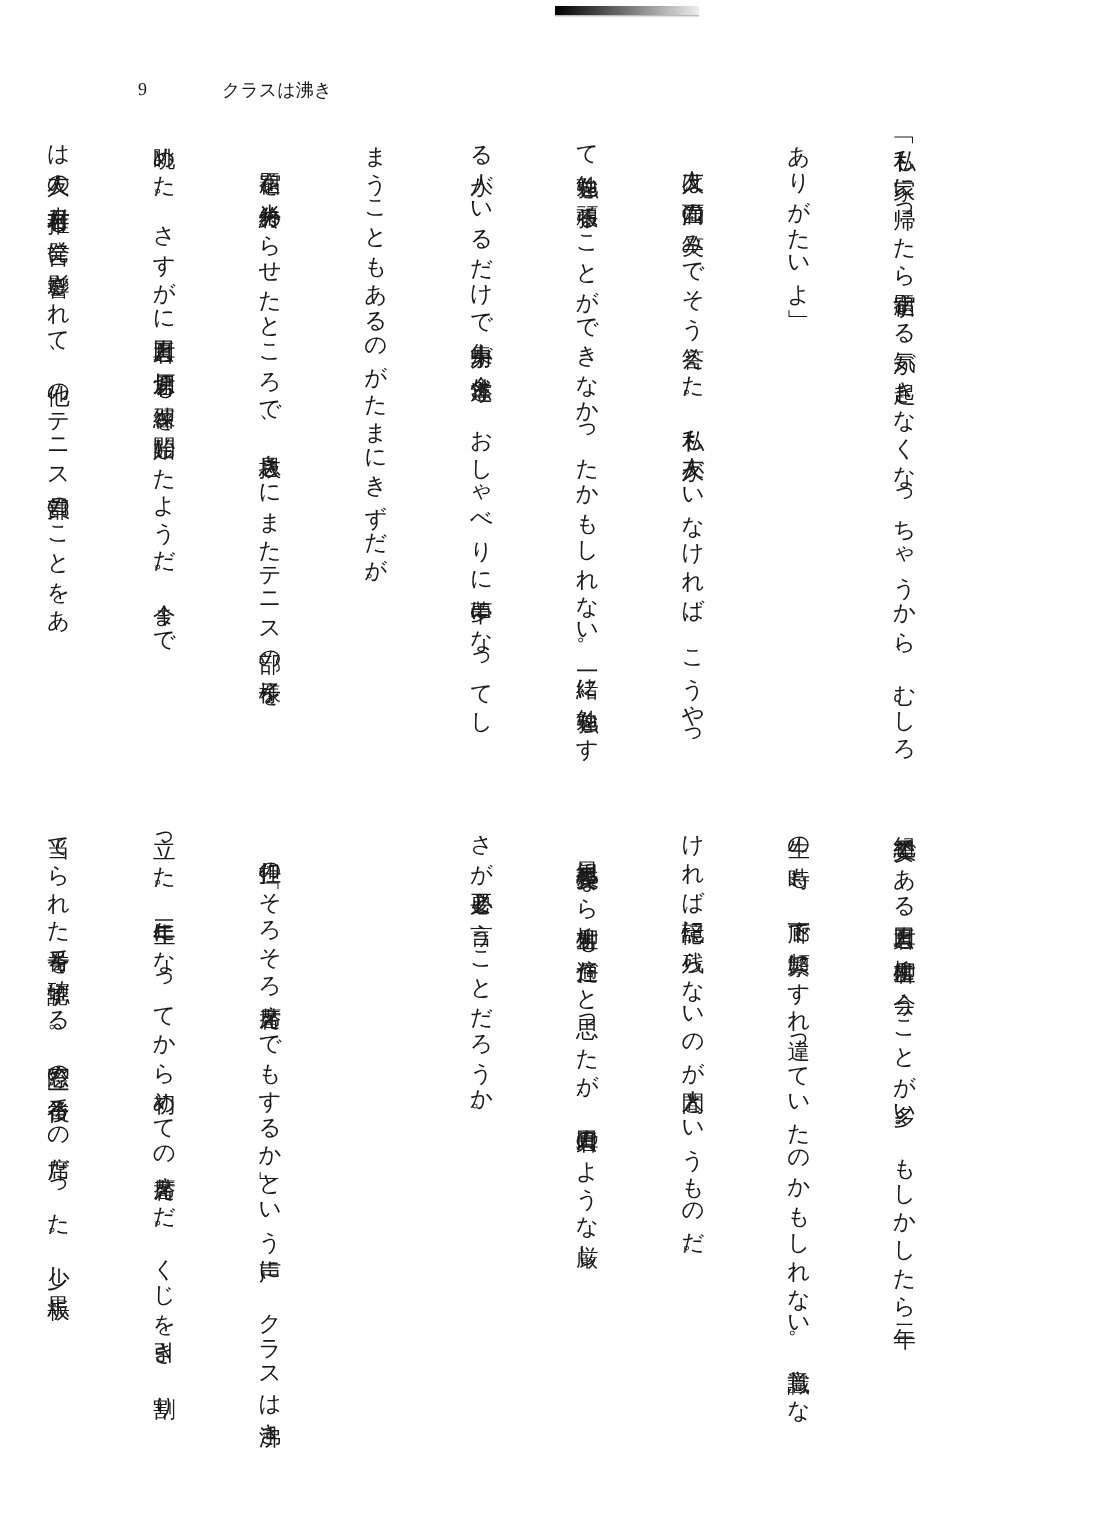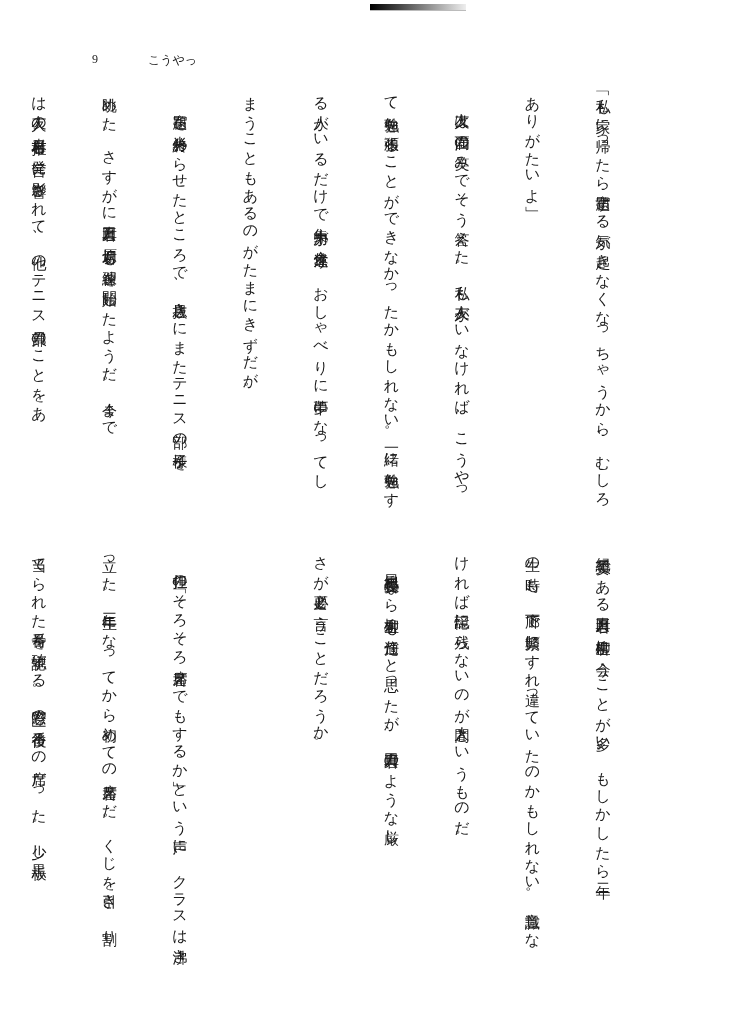--- a/index.html
+++ b/index.html
@@ -16,21 +16,21 @@
     .block-bottom { right: 76px; top: 546px; height: 420px; }
     .col { display: block; }
   </style>
 </head>
 <body>
 
 <div class="gray-bar"></div>
 <div class="gray-bar-line"></div>
 
 <div class="page-num">9</div>
-<div class="running-head">こうやっ</div>
+<div class="running-head">クラスは沸き</div>
 
 <div class="block block-top">
   <span class="col">「私も家に帰ったら宿題する気が起きなくなっちゃうから、むしろ</span>
   <span class="col">ありがたいよ」</span>
   <span class="col">　友人は満面の笑みでそう答えた。私も友人がいなければ、こうやっ</span>
   <span class="col">て勉強を頑張ることができなかったかもしれない。一緒に勉強をす</span>
   <span class="col">る人がいるだけで集中力が全然違う。おしゃべりに夢中になってし</span>
   <span class="col">まうこともあるのがたまにきずだが。</span>
   <span class="col">　宿題を半分終わらせたところで、息抜きにまたテニス部の様子を</span>
   <span class="col">眺めた。さすがに真田君と切原君も練習を開始したようだ。今まで</span>

